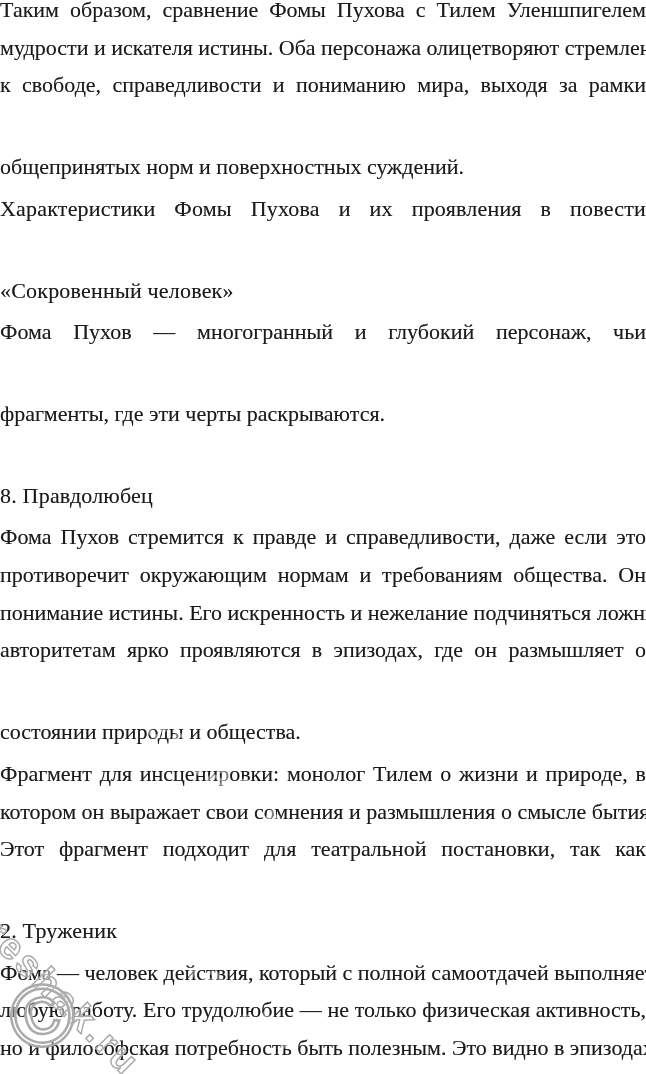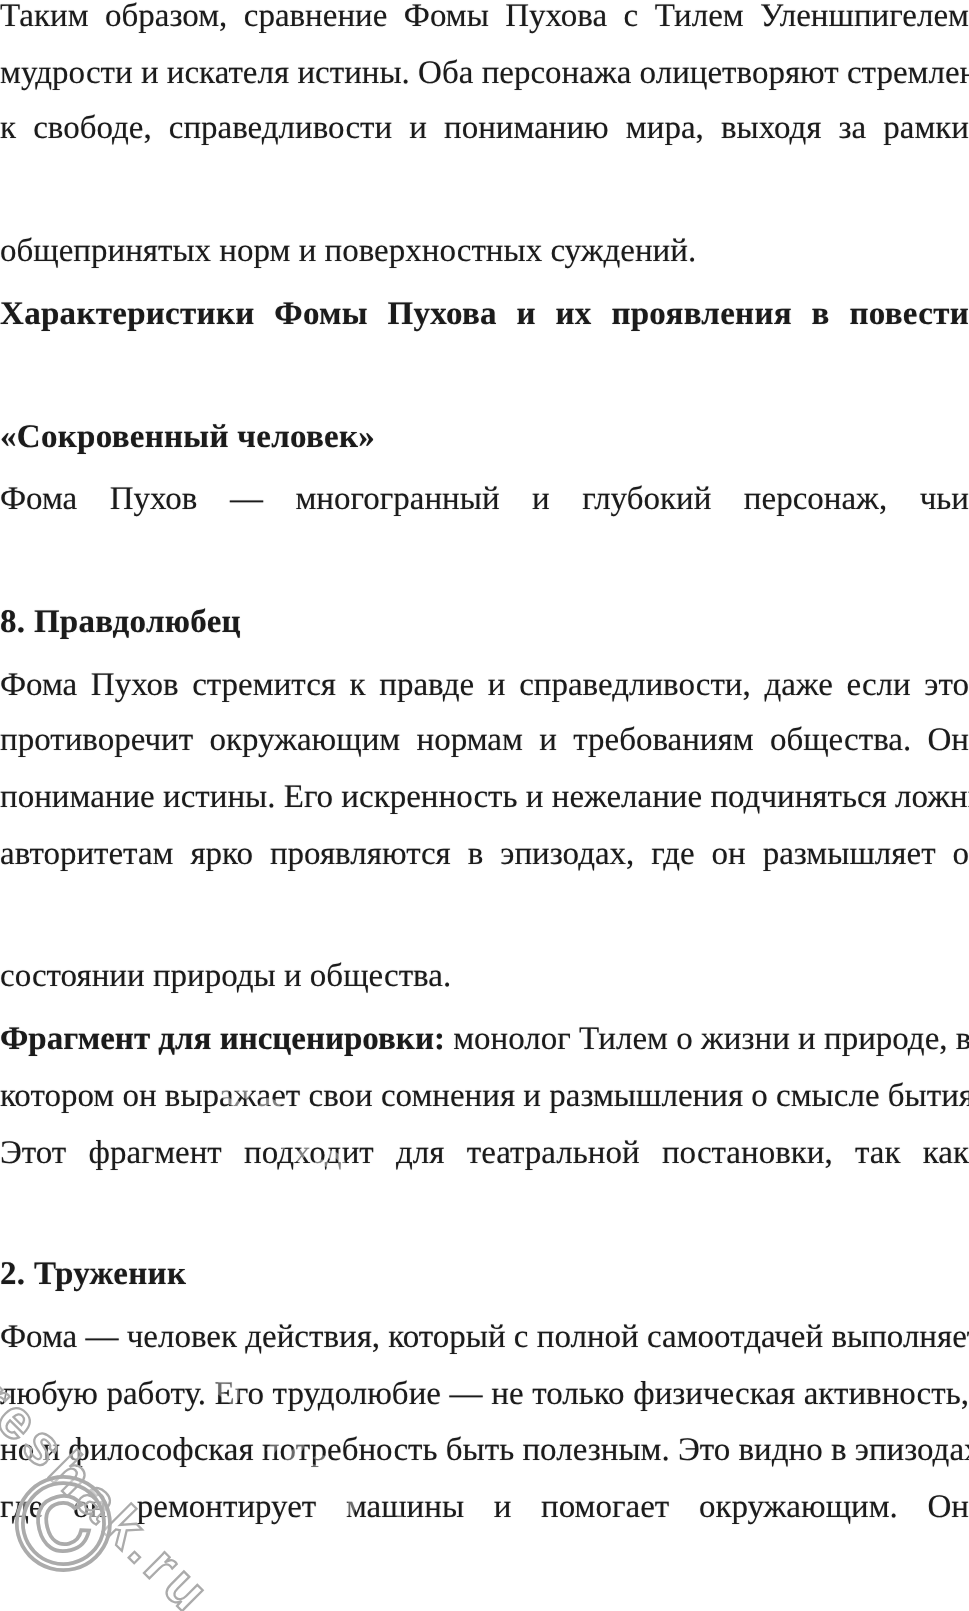--- a/index.html
+++ b/index.html
@@ -24,21 +24,21 @@
   }
   .block { margin-top: 4px; }
   .block:first-child { margin-top: -9px; }
   .line {
     white-space: nowrap;
     overflow: hidden;
     text-align: justify;
     text-align-last: justify;
   }
   .line.last { text-align-last: left; margin-top: 44px; }
-  .block.bold .line, .seg.bold { font-weight: bold; }
+  .block.bold .line, .seg.bold { font-weight: normal; }
   .block.bold .line { letter-spacing: 0.2px; }
 
   
   #watermark-layer {
     position: absolute;
     left: 0; top: 0; width: 646px; height: 1074px;
     pointer-events: none;
   }
   .wm-text {
     position: absolute;
@@ -86,20 +86,21 @@
       <div class="line">мудрости и искателя истины. Оба персонажа олицетворяют стремление</div>
       <div class="line">к свободе, справедливости и пониманию мира, выходя за рамки</div>
       <div class="line last">общепринятых норм и поверхностных суждений.</div>
     </div>
     <div class="block bold">
       <div class="line">Характеристики Фомы Пухова и их проявления в повести</div>
       <div class="line last">«Сокровенный человек»</div>
     </div>
     <div class="block">
       <div class="line">Фома Пухов — многогранный и глубокий персонаж, чьи</div>
+      <div class="line last">фрагменты, где эти черты раскрываются.</div>
     </div>
     <div class="block bold">
       <div class="line last">8. Правдолюбец</div>
     </div>
     <div class="block">
       <div class="line">Фома Пухов стремится к правде и справедливости, даже если это</div>
       <div class="line">противоречит окружающим нормам и требованиям общества. Он</div>
       <div class="line">понимание истины. Его искренность и нежелание подчиняться ложным</div>
       <div class="line">авторитетам ярко проявляются в эпизодах, где он размышляет о</div>
       <div class="line last">состоянии природы и общества.</div>

